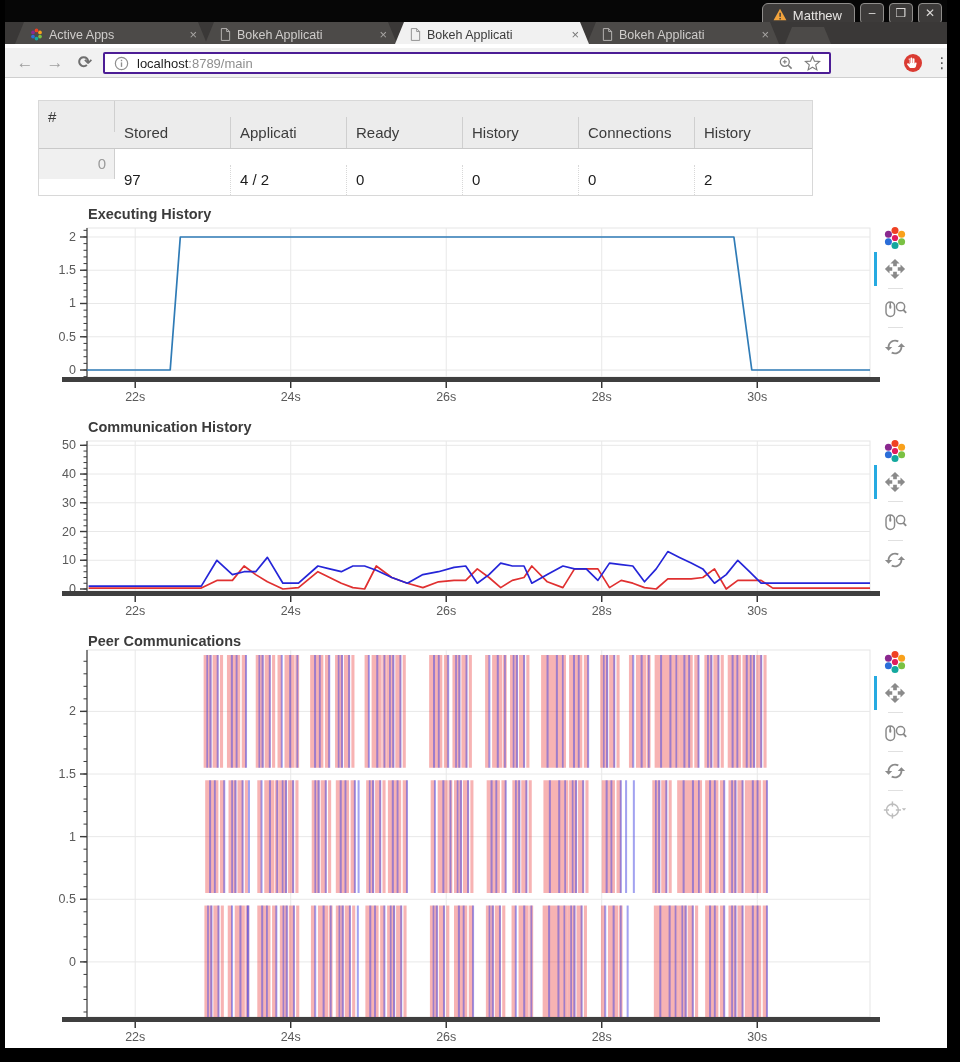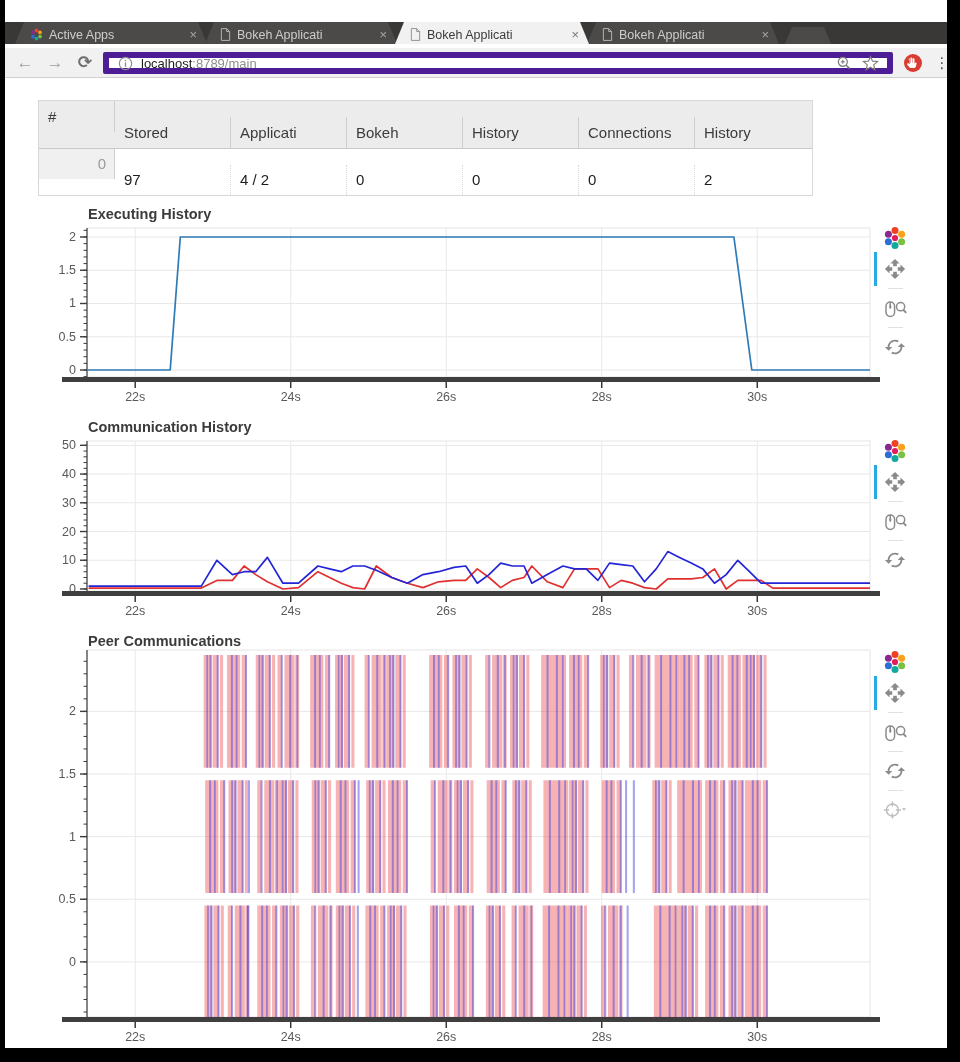--- a/index.html
+++ b/index.html
@@ -27,22 +27,22 @@
   .tab.active { background:#f1f1f1; color:#3a3a3a; z-index:3; }
   .tab.active .x { color:#777; }
   .newtab { position:absolute; top:5px; height:17px; background:#4c4a48;
             clip-path:polygon(0 100%, 7px 0, calc(100% - 7px) 0, 100% 100%); }
 
   #navbar { position:absolute; left:5px; top:48px; width:942px; height:30px; background:#f1f1f1;
             border-bottom:1px solid #cfcfcf; }
   .nav-ic { position:absolute; top:3px; width:24px; height:24px; text-align:center;
             line-height:24px; font-size:17px; color:#9f9f9f; }
   #reload { color:#6f6f6f; font-weight:bold; }
-  #urlbox { position:absolute; left:98px; top:4px; width:790px; height:22px; background:#fff;
-            border:6px solid #4c1d95; border-radius:2px; display:flex; align-items:center; }
+  #urlbox { position:absolute; left:98px; top:4px; width:728px; height:22px; background:#fff;
+            border:2px solid #4c1d95; border-radius:2px; display:flex; align-items:center; }
   #urlbox .info { margin:0 8px 0 9px; }
   #url-text { font-size:13px; color:#1d1d1d; }
   #url-text .path { color:#8f8f8f; }
   #url-right { margin-left:auto; display:flex; align-items:center; gap:10px; padding-right:8px; }
 
   
   #content { position:absolute; left:5px; top:79px; width:942px; height:969px; background:#fff; }
 
   
   #datatable { position:absolute; left:38px; top:100px; width:775px; font-size:15px; z-index:2;
@@ -70,20 +70,33 @@
   .bk-sep { width:15px; height:1px; background:#e0e0e0; margin:6px 0 6px 12px; }
   .bk-tool.active::before { content:""; position:absolute; left:-8px; top:-4px; width:3px;
                             height:34px; background:var(--accent,#26aae1); }
 </style>
 </head>
 <body>
 
 <div id="desktop">
   <div id="window-bg"></div>
 
+  <div id="titlebar">
+    <div class="user-chip">
+      <svg width="14" height="13" viewBox="0 0 24 22">
+        <path d="M12 1 23 21 H1 Z" fill="#f2a33c"></path>
+          <rect x="11" y="8" width="2.4" height="7" fill="#3a3a3a"></rect>
+        <rect x="11" y="17" width="2.4" height="2.4" fill="#3a3a3a"></rect>
+      </svg>
+      <span>Matthew</span>
+    </div>
+    <div class="win-btn" id="btn-min">–</div>
+    <div class="win-btn" id="btn-max">❒</div>
+    <div class="win-btn" id="btn-close">✕</div>
+  </div>
 
   <div id="tabstrip">
     <div class="tab" style="left:10px;width:192px;">
       <svg width="13" height="13" viewBox="0 0 24 24" class="favicon">
         <g>
             <circle cx="12" cy="4.5" r="3.4" fill="#ef4123"></circle>
             <circle cx="18.5" cy="8.2" r="3.4" fill="#f9a11b"></circle>
         <circle cx="18.5" cy="15.8" r="3.4" fill="#7ac143"></circle>
             <circle cx="12" cy="19.5" r="3.4" fill="#13a89e"></circle>
         <circle cx="5.5" cy="15.8" r="3.4" fill="#2b6dd8"></circle>
@@ -150,21 +163,21 @@
     <div class="nav-ic" style="left:925px;color:#555;font-size:15px;letter-spacing:0;">⋮</div>
   </div>
 
   <div id="content"></div>
 
   <div id="datatable">
     <div class="thead">
       <div class="th c0">#</div>
       <div class="th cN">Stored</div>
       <div class="th cN">Applicati</div>
-      <div class="th cN">Bokeh</div>
+      <div class="th cN">Ready</div>
       <div class="th cN">History</div>
       <div class="th cN">Connections</div>
       <div class="th cN">History</div>
     </div>
     <div class="trow">
       <div class="td c0 idx">0</div>
       <div class="td cN">97</div>
       <div class="td cN">4 / 2</div>
       <div class="td cN">0</div>
       <div class="td cN">0</div>

